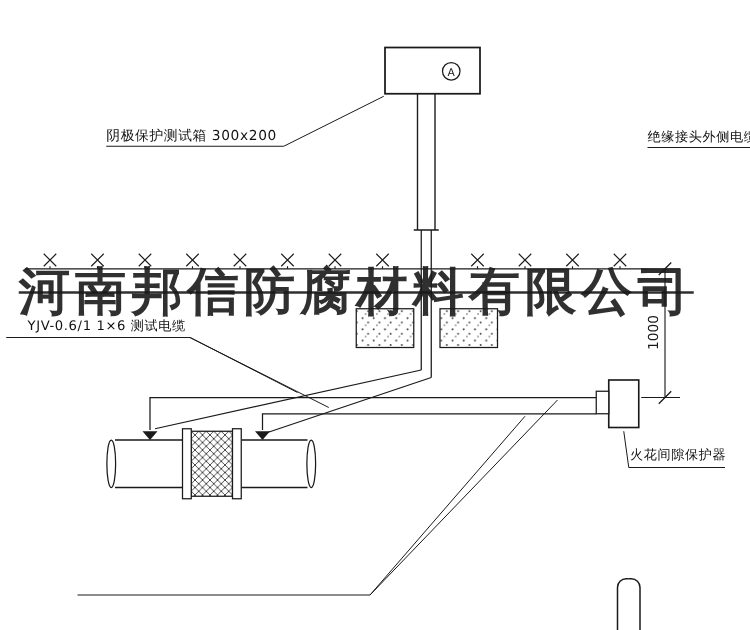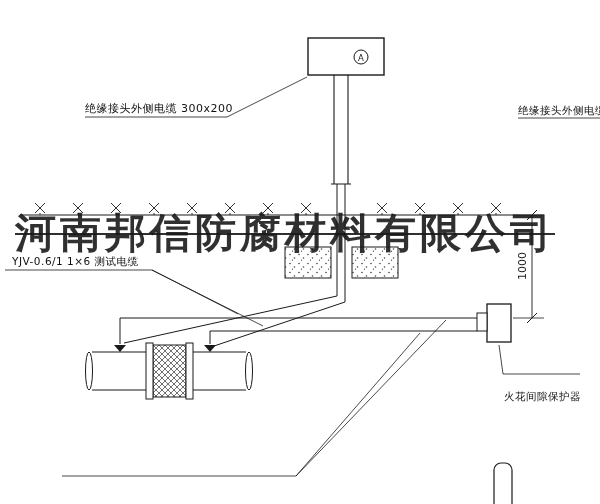--- a/index.html
+++ b/index.html
@@ -7,22 +7,22 @@
     position:relative;width:600px;height:504px;background:#fff;overflow:hidden;
     font-family:"DejaVu Sans","Liberation Sans",sans-serif;color:#111;
   }
   svg{position:absolute;left:0;top:0;}
   .lbl{
     position:absolute;font-size:10.5px;line-height:13px;white-space:nowrap;
     color:#111;letter-spacing:0.5px;
   }
   .lbl-testbox{left:85px;top:102px;font-size:11px;}
   .lbl-outer{left:518px;top:104px;width:82px;overflow:hidden;}
-  .lbl-testcable{left:12px;top:255px;text-align:center;}
-  .lbl-spark{left:504px;top:358px;margin-top:32px;}
+  .lbl-testcable{left:22px;top:255px;text-align:center;}
+  .lbl-spark{left:504px;top:358px;}
   .lbl-bottom{left:62px;top:461px;}
   .watermark{
     position:absolute;left:15px;top:206px;width:580px;
     font-family:"DejaVu Serif","Liberation Serif",serif;
     font-size:41px;font-weight:600;letter-spacing:4px;white-space:nowrap;
     color:rgba(25,25,25,0.9);
     text-decoration:line-through;
     -webkit-text-decoration-thickness:2px;text-decoration-thickness:2px;
     pointer-events:none;
   }
@@ -115,20 +115,20 @@
     </g>
 
     <path d="M62,476 H296 M296,476 L420,333 M296,476 L446,320" fill="none" stroke="#1a1a1a" stroke-width="0.8"></path>
 
     <g>
       <path d="M494,504 V470 A7,7 0 0 1 501,463 L503,463" fill="none" stroke="#1a1a1a" stroke-width="1.2"></path>
       <path d="M512,504 V470 A7,7 0 0 0 505,463 L503,463" fill="none" stroke="#1a1a1a" stroke-width="1.2"></path>
     </g>
   </svg>
 
-  <div class="lbl lbl-testbox">绝缘接头外侧电缆 300x200</div>
+  <div class="lbl lbl-testbox">阴极保护测试箱 300x200</div>
   <div class="lbl lbl-outer">绝缘接头外侧电缆</div>
   <div class="lbl lbl-testcable">YJV-0.6/1 1×6 测试电缆</div>
   <div class="lbl lbl-spark">火花间隙保护器</div>
 
   <div class="watermark">河南邦信防腐材料有限公司</div>
 
 </div>
 
 </body></html>

